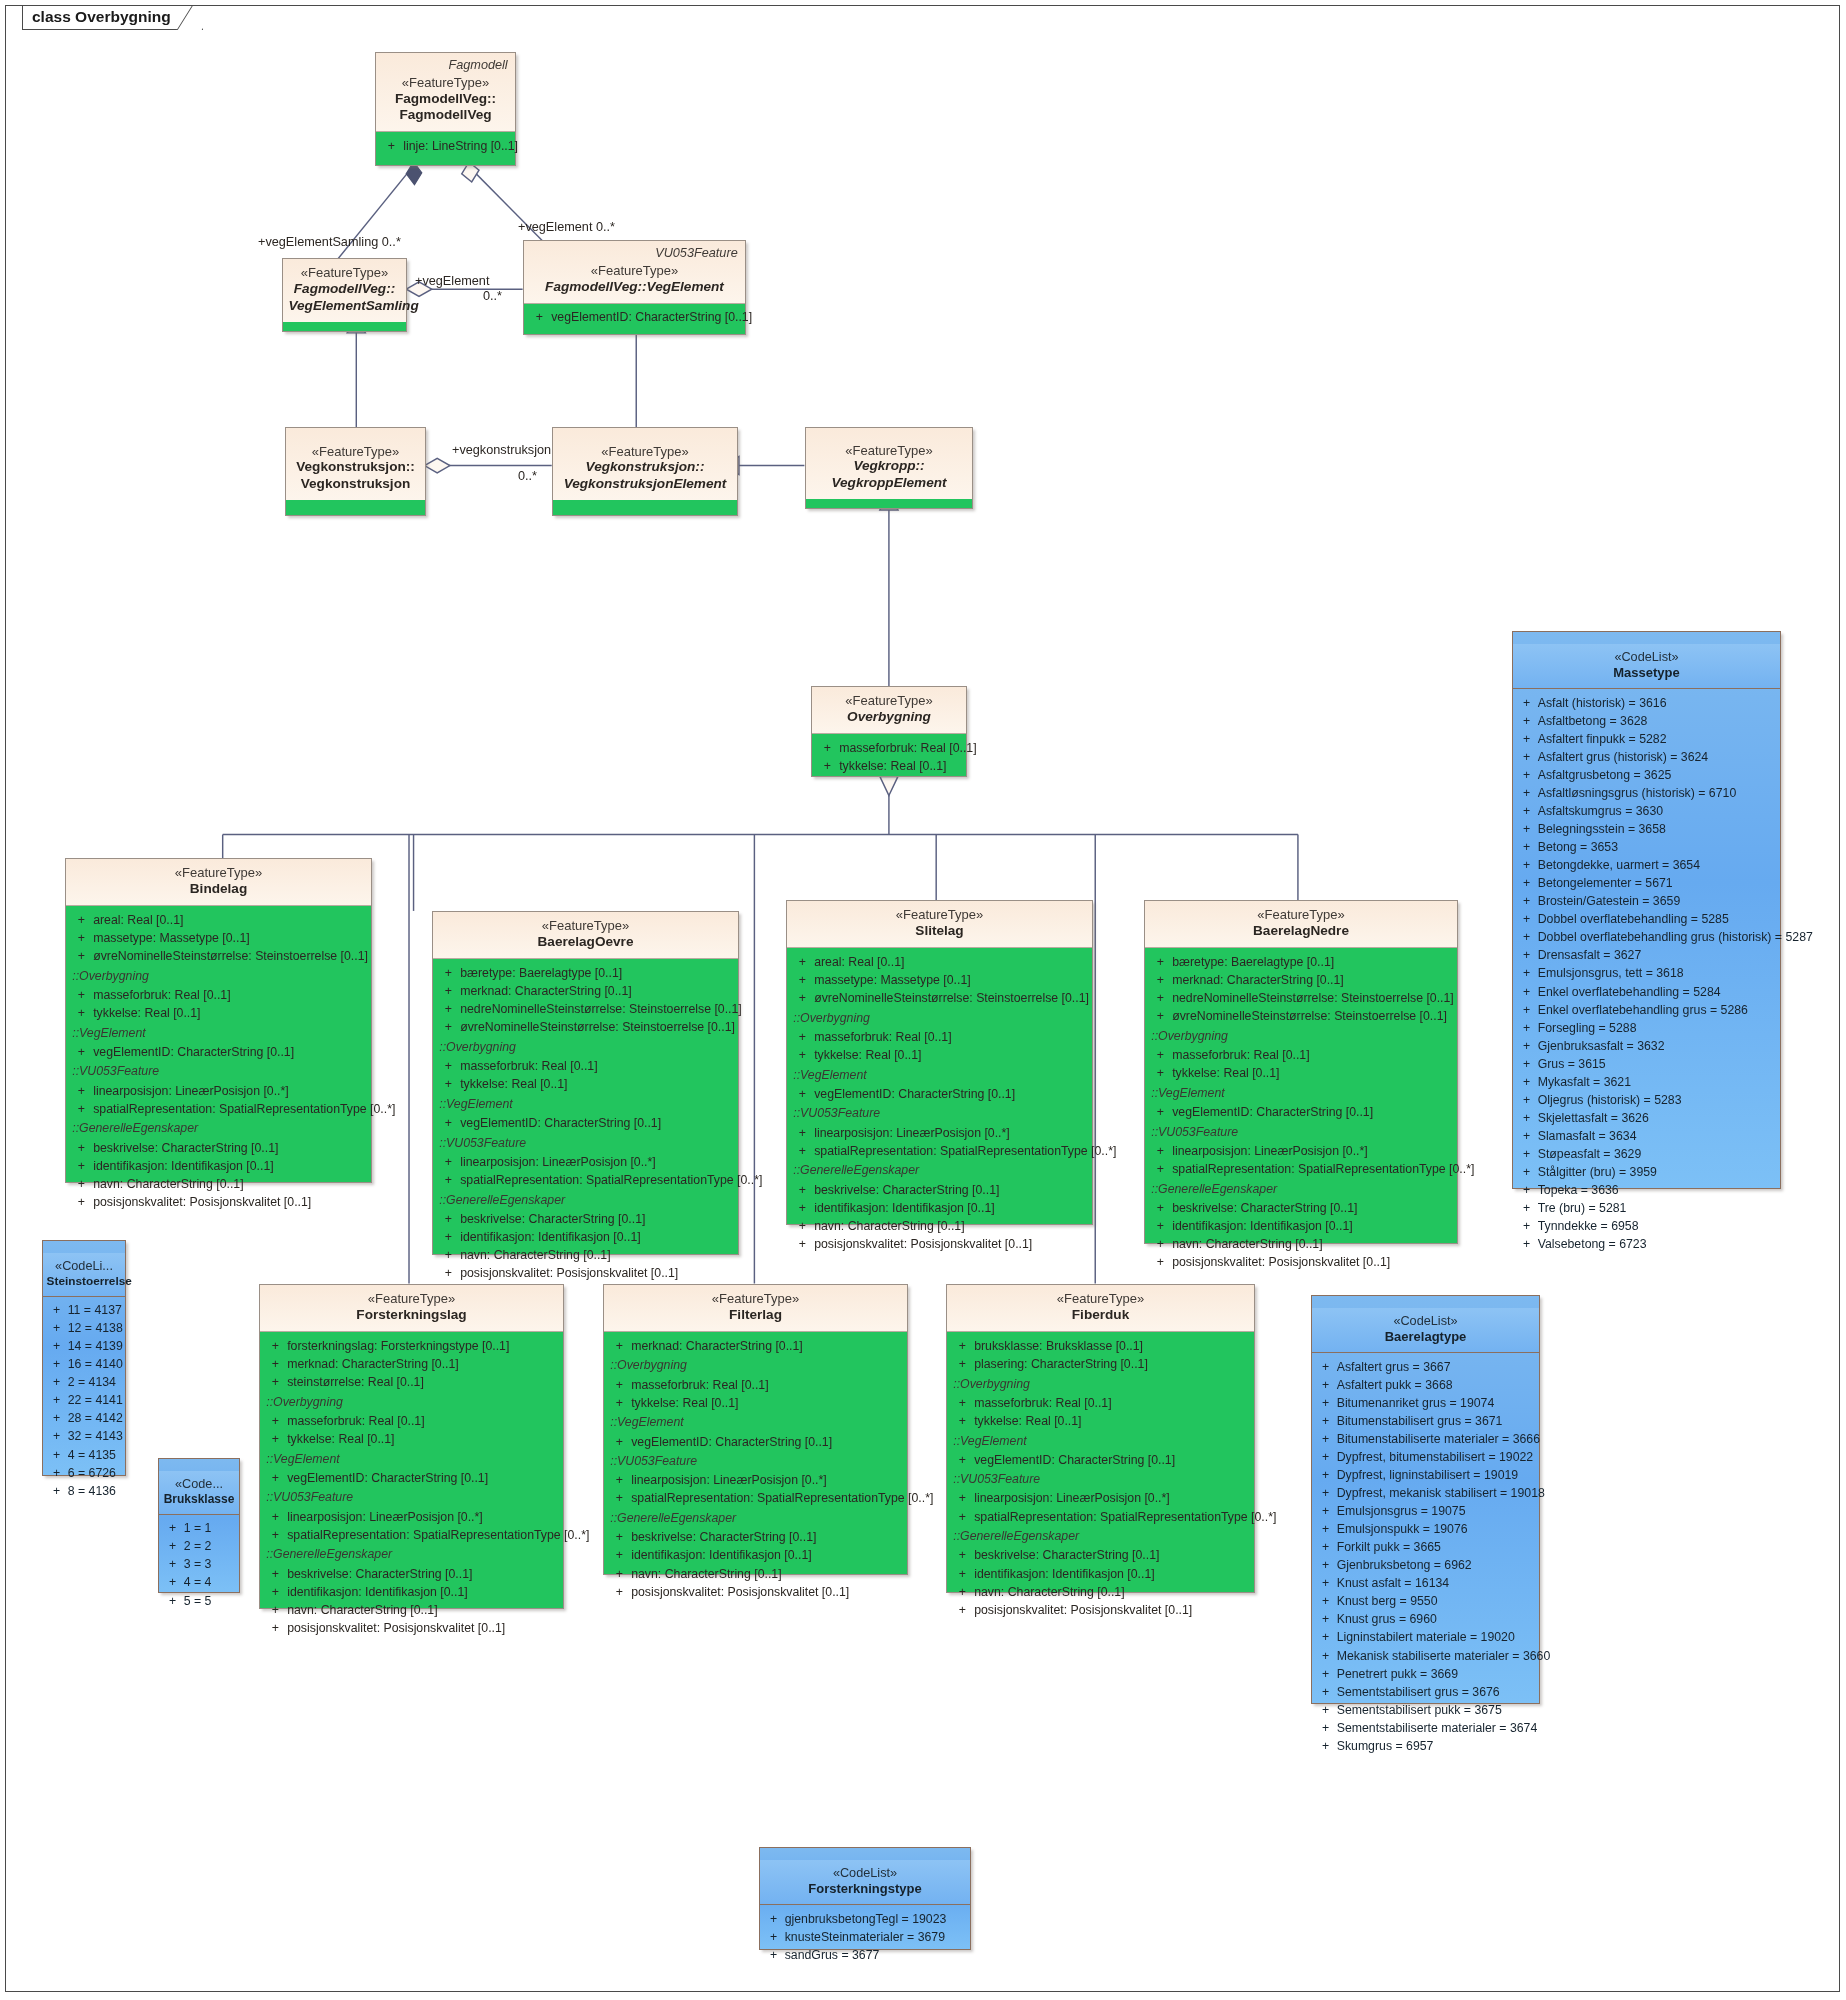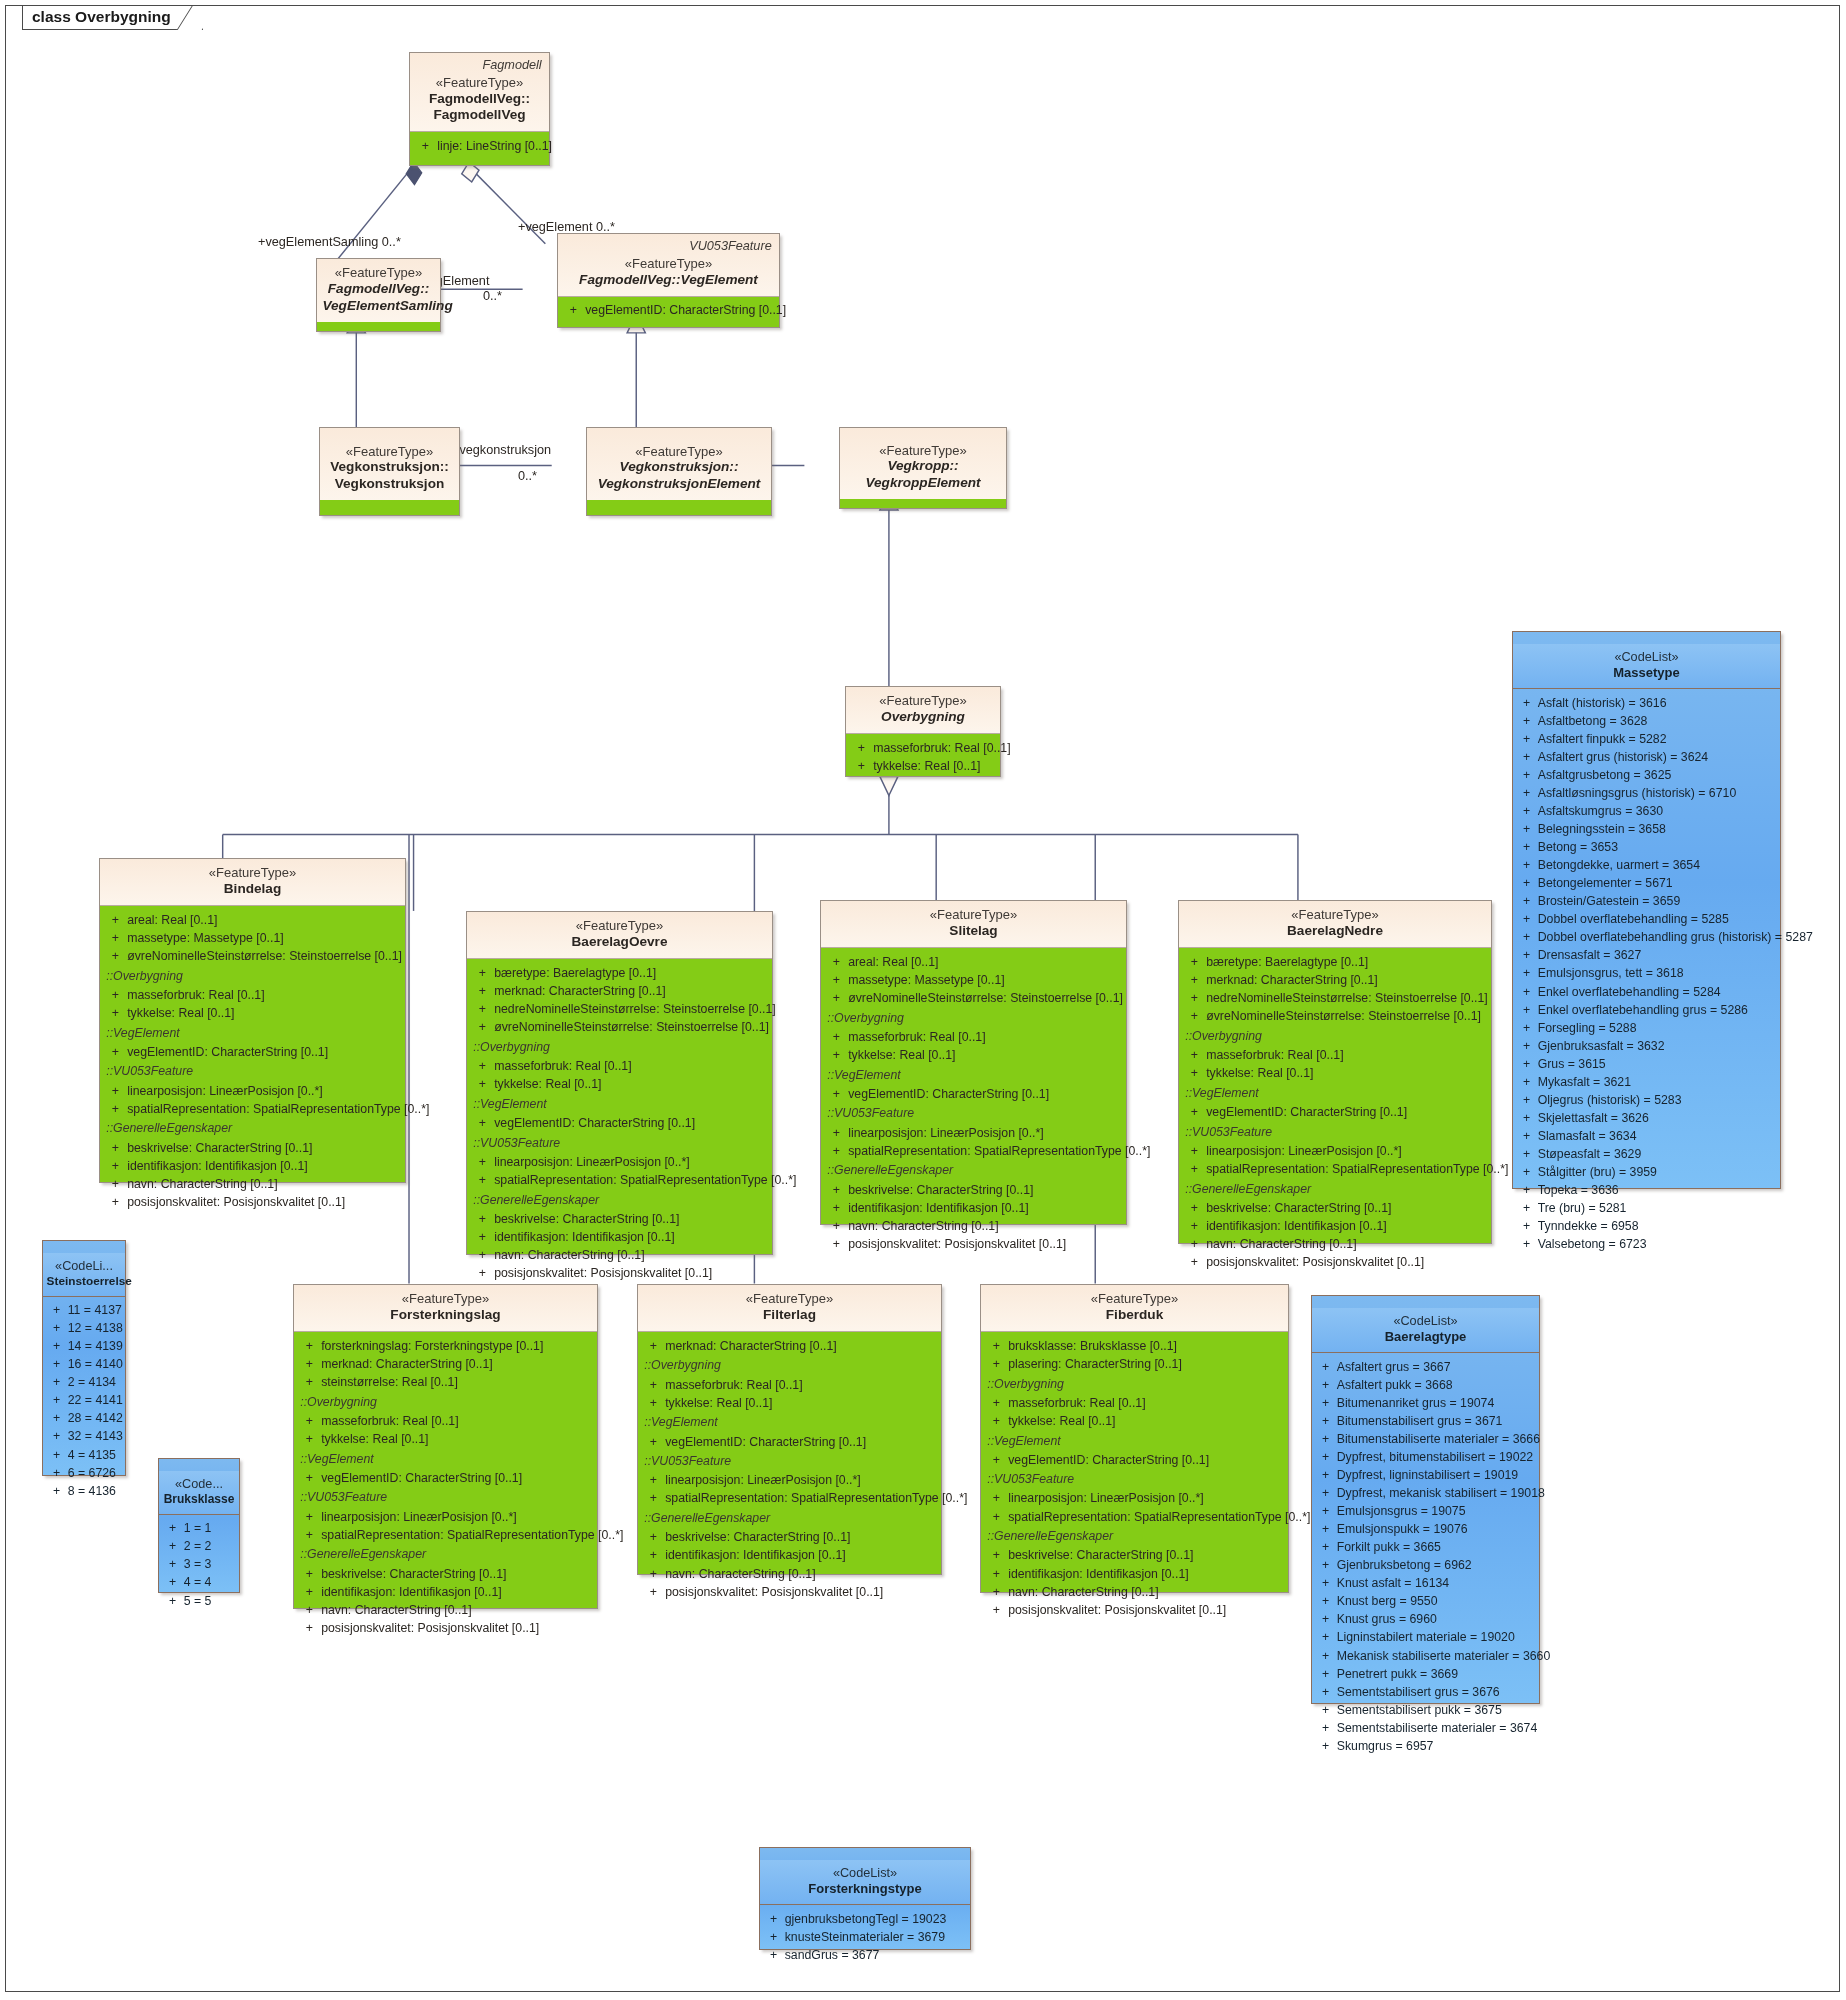--- a/index.html
+++ b/index.html
@@ -9,22 +9,22 @@
   
   .frame{position:absolute;left:4.5px;top:4.5px;width:1835px;height:1987px;border:1.4px solid #4a4a4a;box-sizing:border-box;}
   .frame-tab{position:absolute;left:22px;top:4.5px;height:25.5px;background:#fff;border:1.4px solid #4a4a4a;
      box-sizing:border-box;display:flex;align-items:center;padding:0 31px 0 9px;font-size:15.5px;color:#1a1a1a;
      font-weight:bold;}
   .frame-tab .tab-clip{position:absolute;right:0;top:0;width:23.6px;height:100%;background:#fff;
      border-left:1.4px solid #4a4a4a;transform:skewX(-32deg);transform-origin:bottom left;border-top:none;border-bottom:none;border-right:none;}
   .frame-tab span.lbl{position:relative;z-index:2;}
 
   
-  .uml{position:absolute;box-sizing:border-box;border:0.9px solid #9a8f86;background:#84cc16;
-       box-shadow:2.7px 2.7px 2.7px rgba(120,110,105,.38);margin-left:34px;}
+  .uml{position:absolute;box-sizing:border-box;border:0.9px solid #9a8f86;background:#22c55e;
+       box-shadow:2.7px 2.7px 2.7px rgba(120,110,105,.38);}
   .uml .hdr{padding:6.4px 5.5px 7.3px 5.5px;text-align:center;line-height:1.22;background:linear-gradient(180deg,#faeadb 0%,#fdf5ec 100%);}
   .uml .hdr.sep{border-bottom:0.9px solid #b9aca1;}
   .stereo{font-size:13px;color:#3f3a36;display:block;}
   .cname{font-size:13.6px;font-weight:bold;color:#2b2622;display:block;}
   .cname.it{font-style:italic;}
   .pkgtag{position:absolute;right:7.3px;top:4.5px;font-size:12.7px;font-style:italic;color:#3f3a36;}
   .hdr.withtag{padding-top:22px;}
   .attrs{padding:4.5px 3.6px 5.5px 3.6px;}
   .attr{font-size:12.3px;color:#2b2622;line-height:1.47;white-space:nowrap;display:flex;}
   .attr .vis{display:inline-block;width:23.6px;text-align:center;flex:0 0 23.6px;}
@@ -122,21 +122,21 @@
   </div>
 
   <div class="uml" style="left:282px;top:258px;width:125px;height:74px;">
     <div class="hdr">
       <span class="stereo">«FeatureType»</span>
       <span class="cname it">FagmodellVeg::</span>
       <span class="cname it">VegElementSamling</span>
     </div>
   </div>
 
-  <div class="uml" style="left:523px;top:233px;width:223px;height:95px;">
+  <div class="uml" style="left:523px;top:240px;width:223px;height:95px;">
     <div class="pkgtag">VU053Feature</div>
     <div class="hdr sep withtag">
       <span class="stereo">«FeatureType»</span>
       <span class="cname it">FagmodellVeg::VegElement</span>
     </div>
     <div class="attrs">
       <div class="attr">
           <span class="vis">+</span>
           <span>vegElementID: CharacterString [0..1]</span>
         </div>

